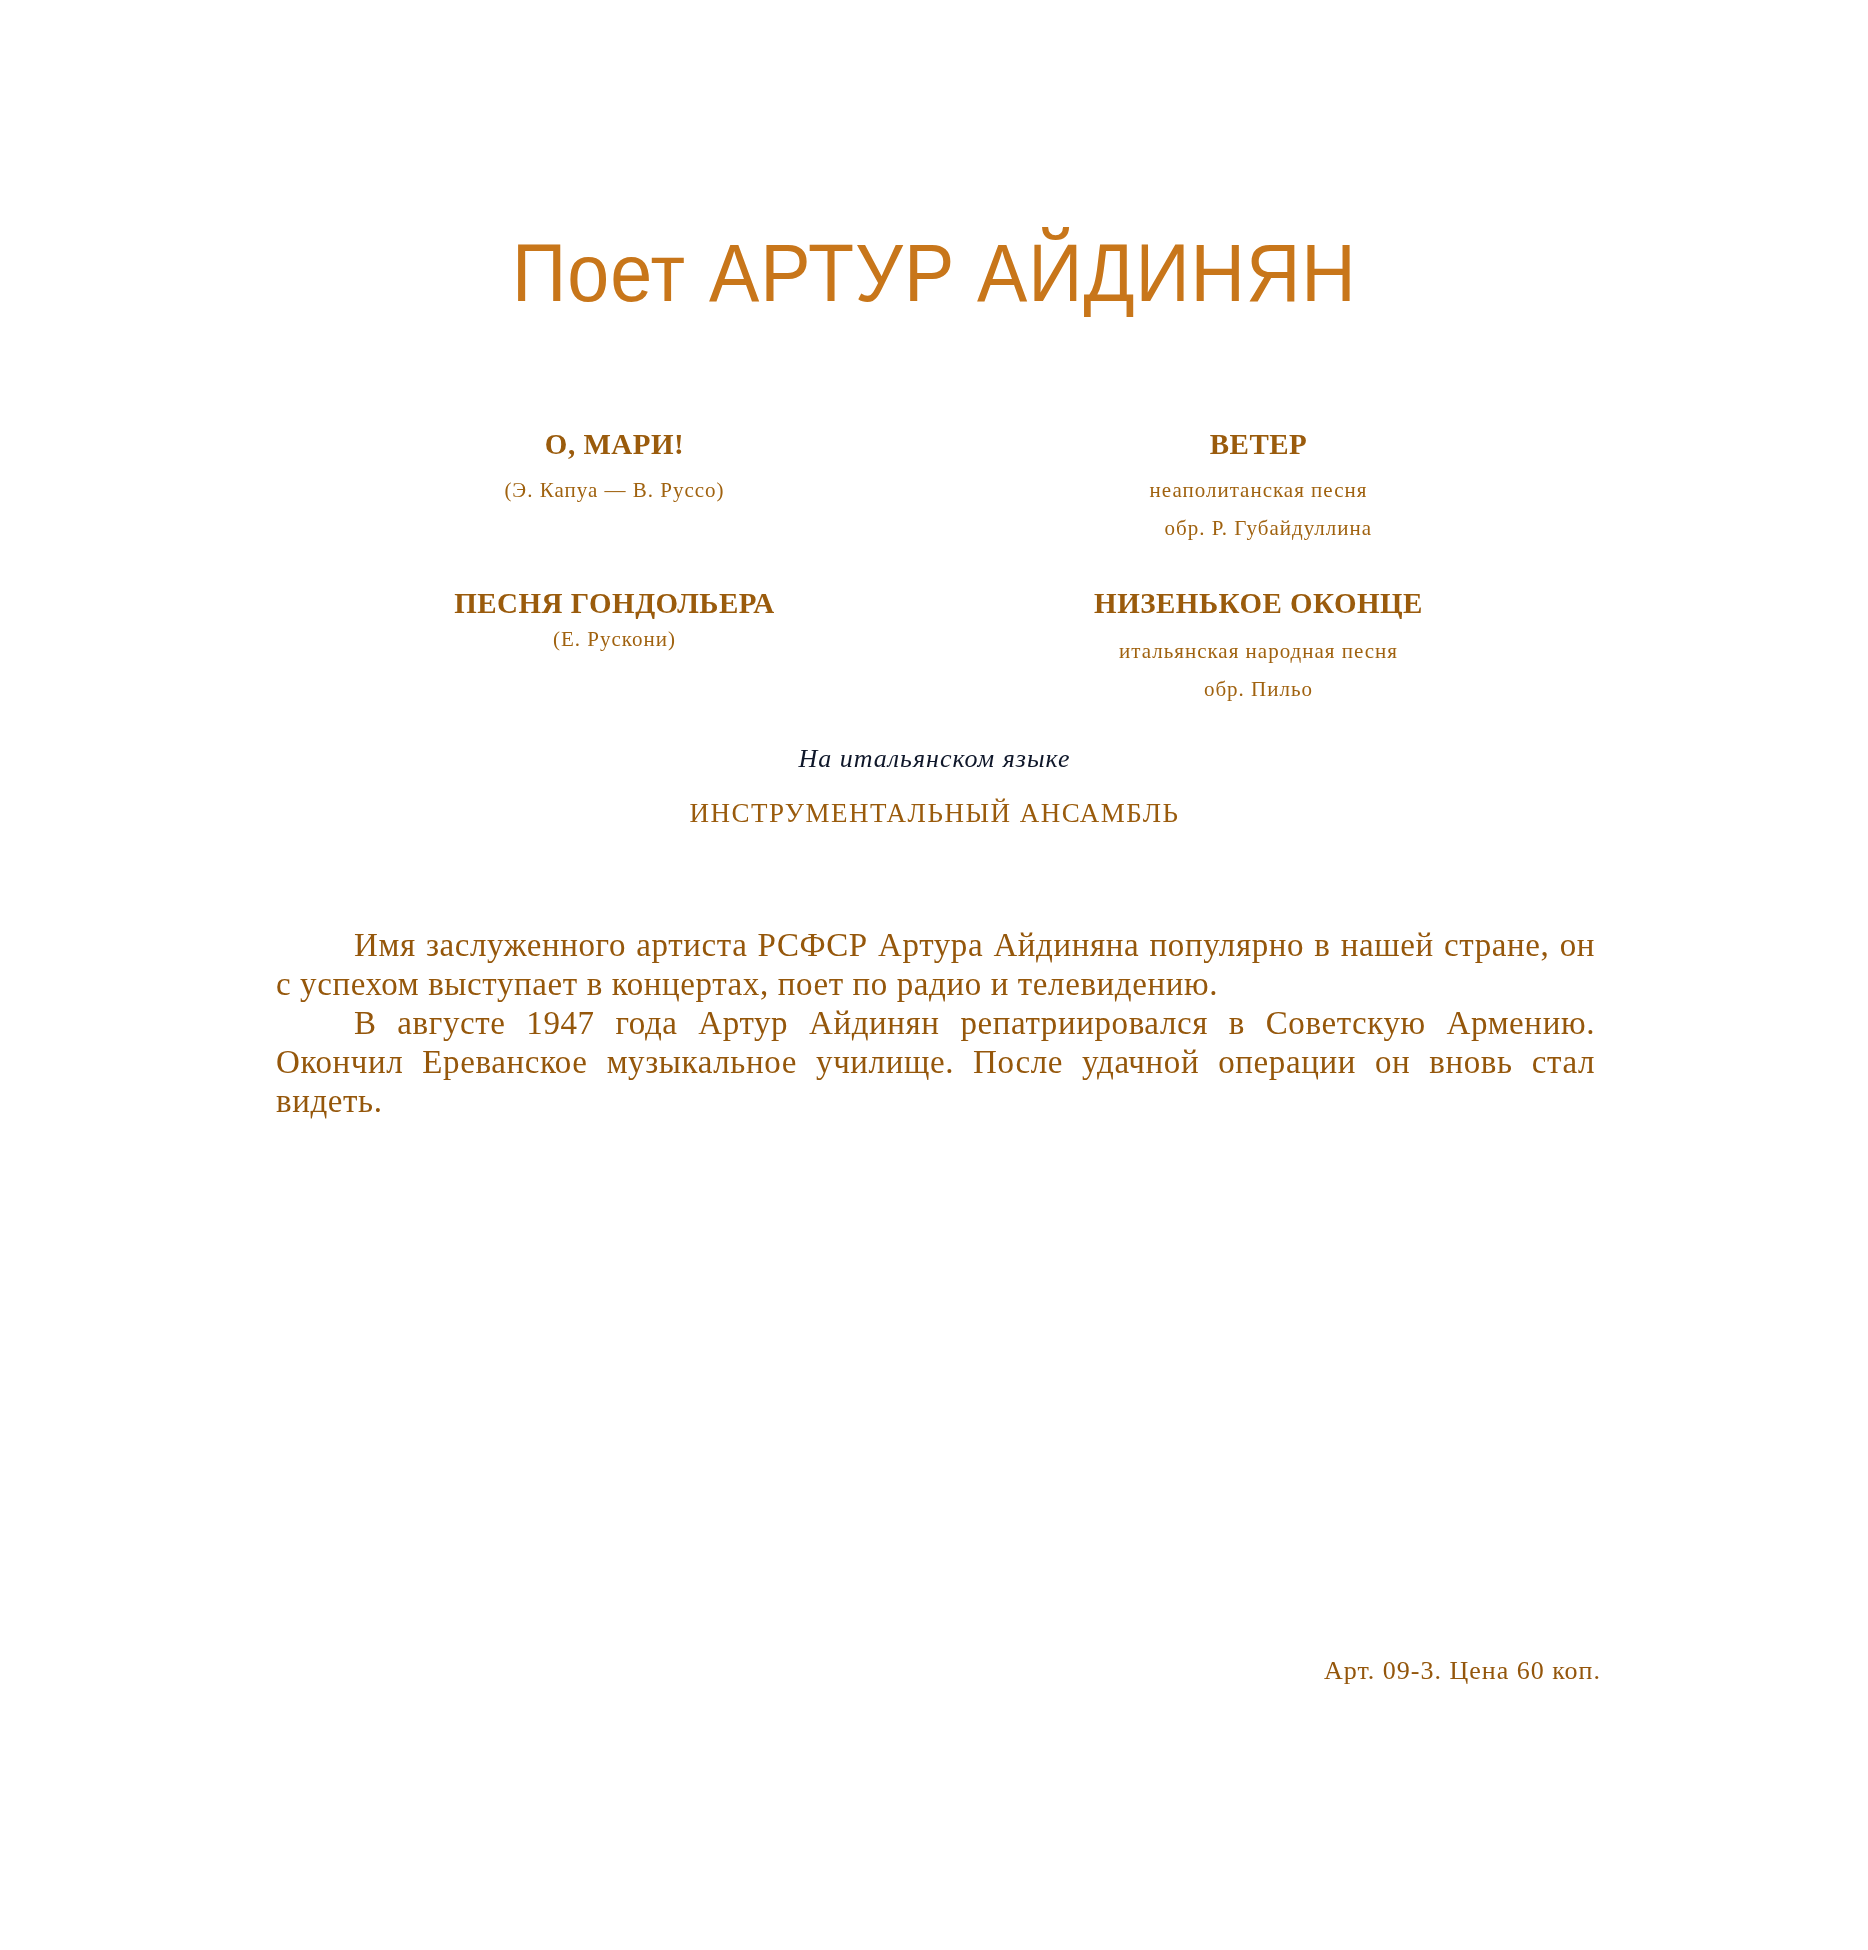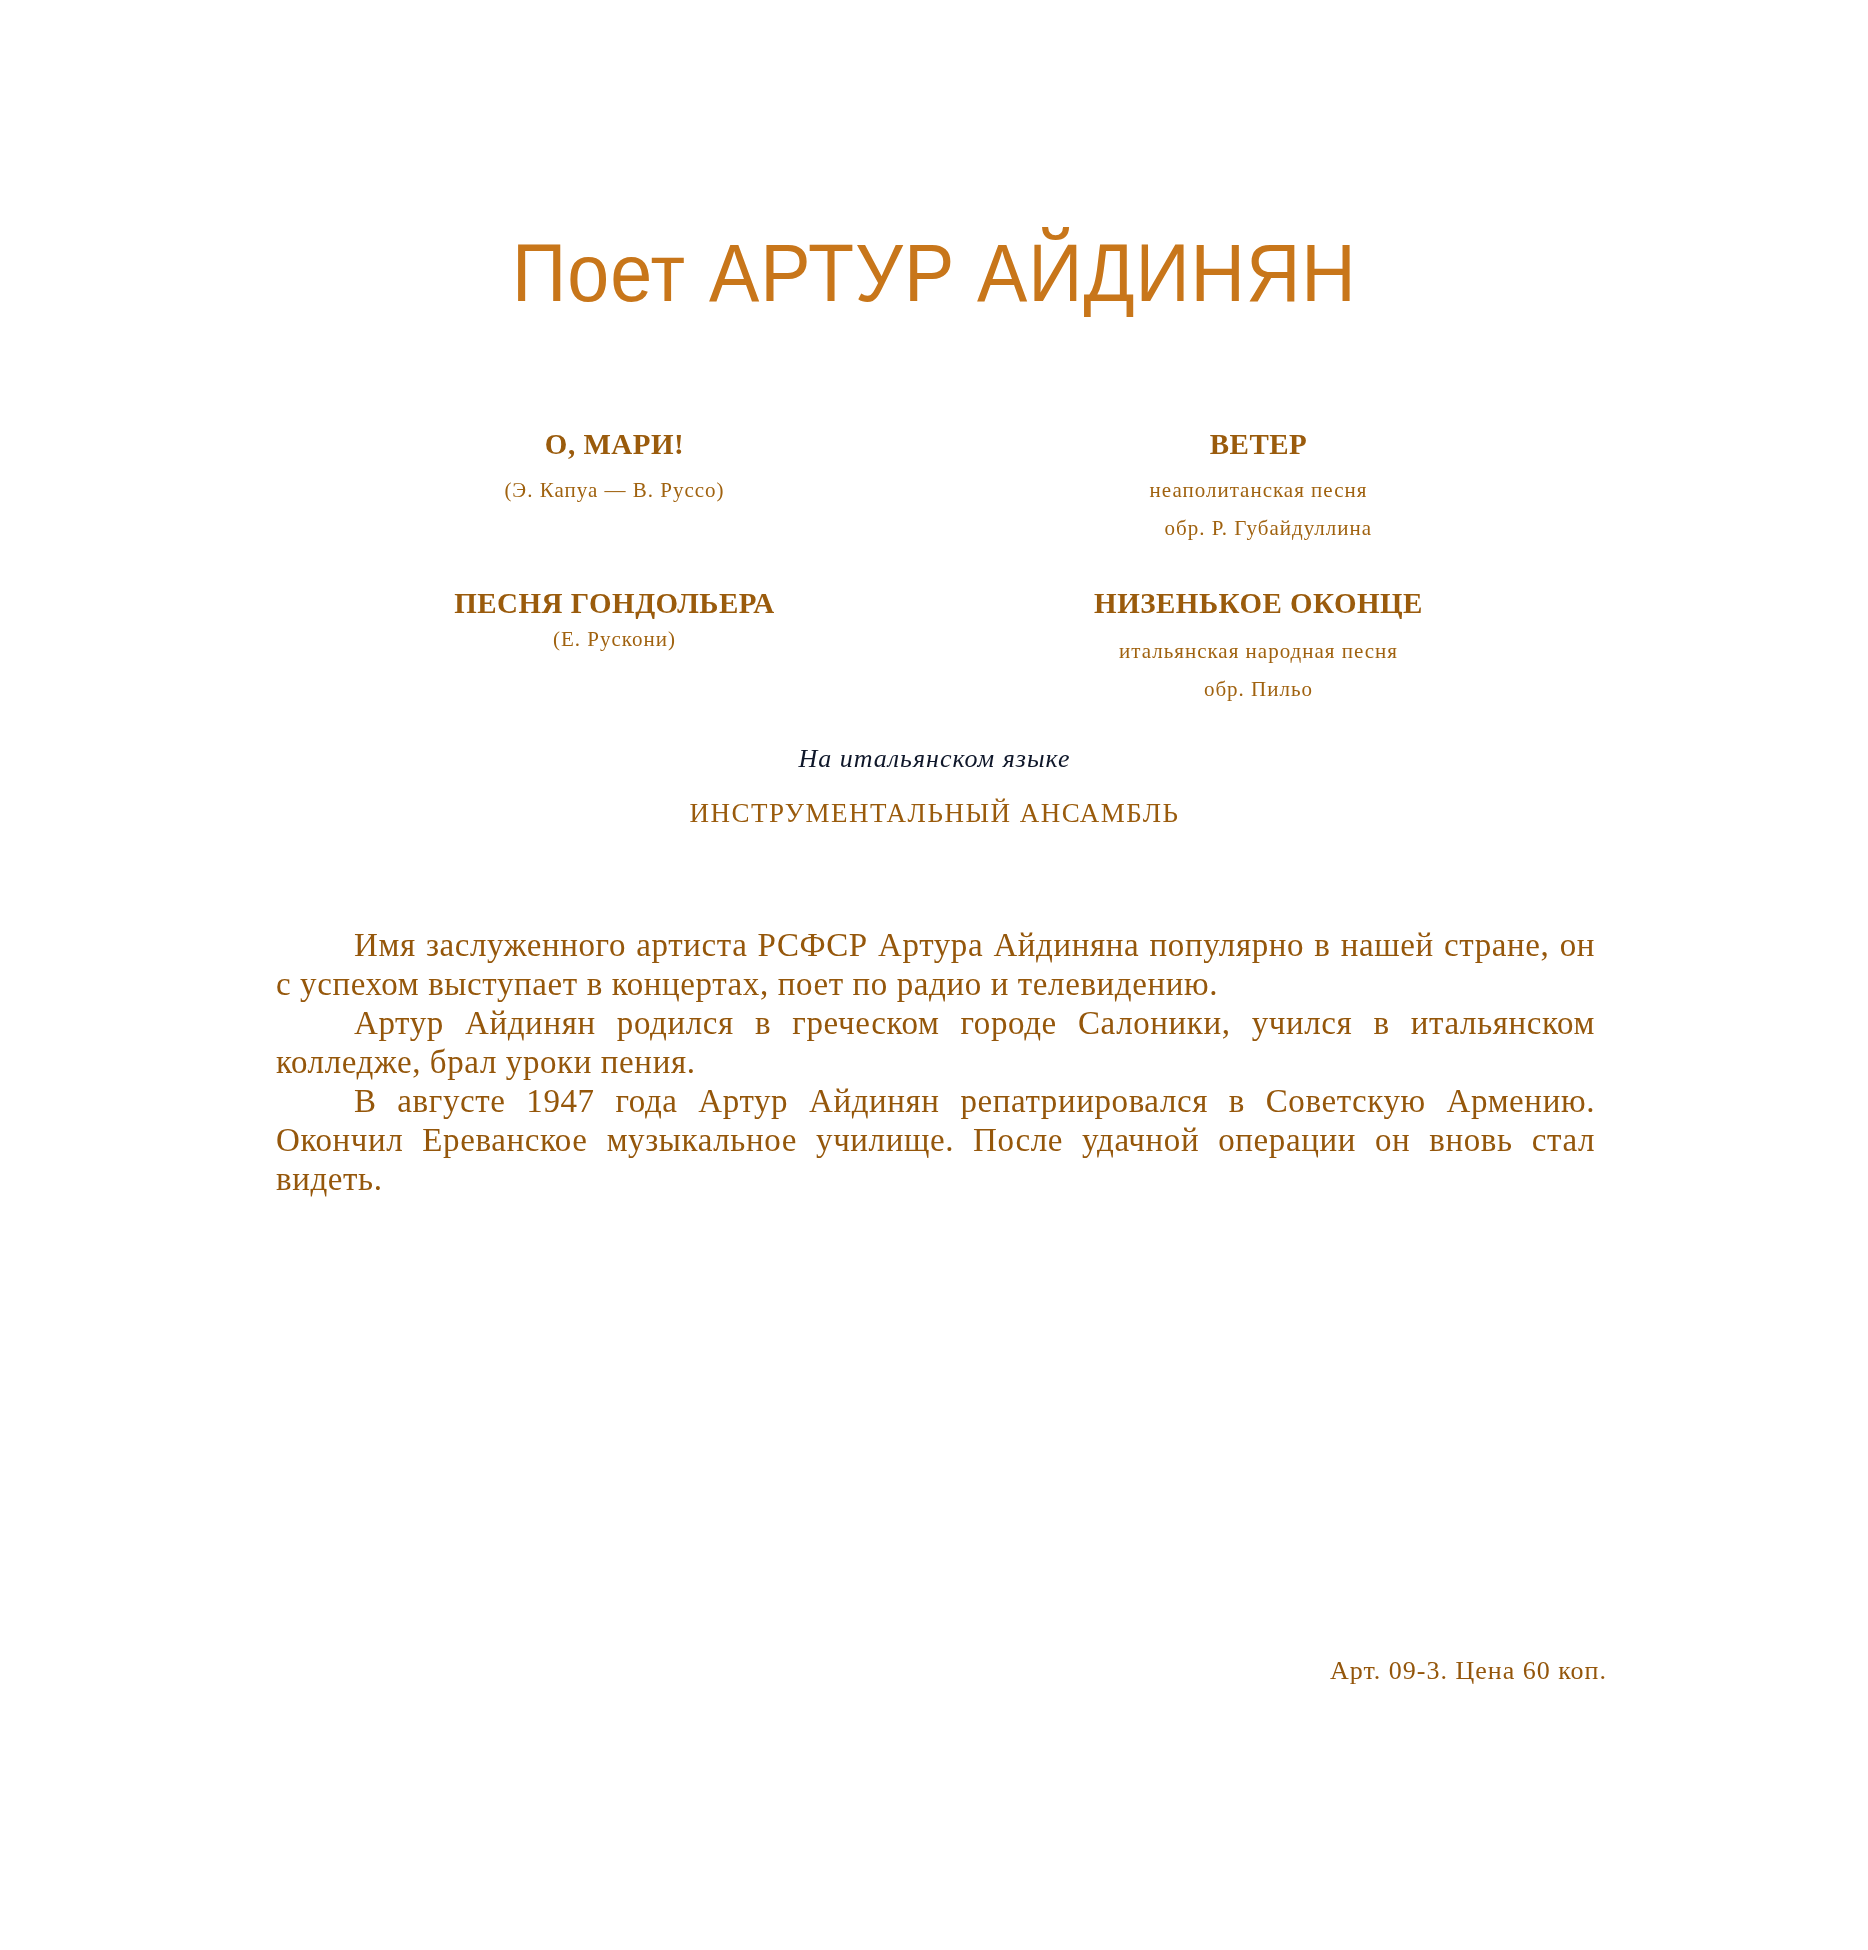--- a/index.html
+++ b/index.html
@@ -79,21 +79,21 @@
     text-align: justify;
     text-align-last: left;
     letter-spacing: 0.6px;
   }
   .bio p {
     margin: 0;
     text-indent: 78px;
   }
   .price {
     position: absolute;
-    right: 262px;
+    right: 268px;
     top: 1656px;
     font-size: 26px;
     letter-spacing: 1px;
     color: #94560b;
   }
 </style>
 </head>
 <body>
 
 <div class="title">
@@ -120,18 +120,17 @@
   <div class="name">НИЗЕНЬКОЕ ОКОНЦЕ</div>
   <div class="sub" style="margin-top:12px;">итальянская народная песня</div>
   <div class="sub">обр. Пильо</div>
 </div>
 
 <div class="lang">На итальянском языке</div>
 <div class="ensemble">ИНСТРУМЕНТАЛЬНЫЙ АНСАМБЛЬ</div>
 
 <div class="bio">
   <p>Имя заслуженного артиста РСФСР Артура Айдиняна популярно в нашей стране, он с успехом выступает в концертах, поет по радио и телевидению.</p>
-  <p>Артур Айдинян родился в греческом городе Салоники, учился в итальянском колледже, брал уроки пения.</p>
   <p>В августе 1947 года Артур Айдинян репатриировался в Советскую Армению. Окончил Ереванское музыкальное училище. После удачной операции он вновь стал видеть.</p>
 </div>
 
 <div class="price">Арт. 09-3. Цена 60 коп.</div>
 
 
 </body></html>

